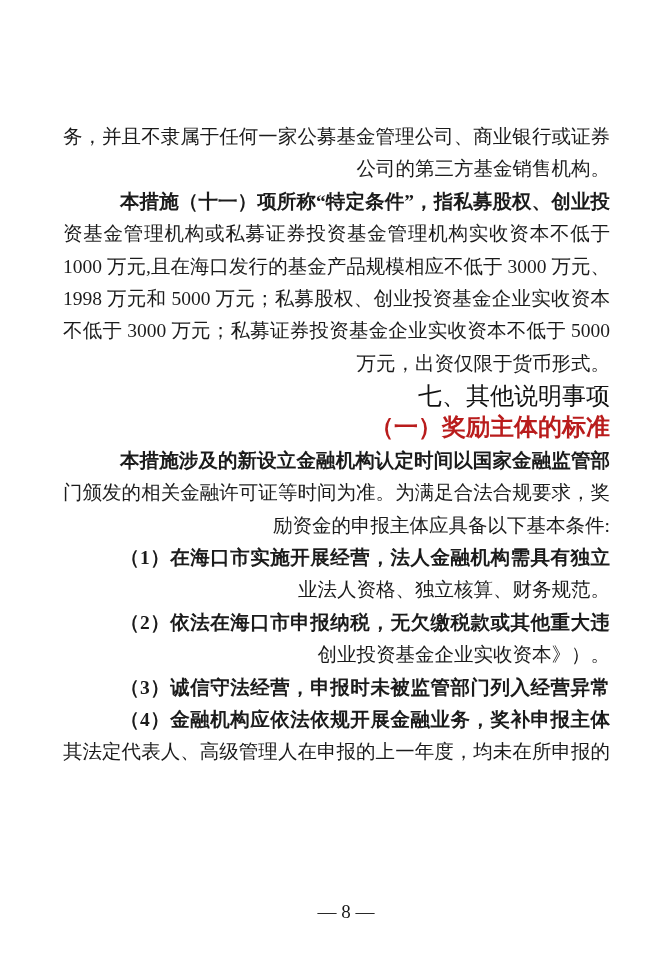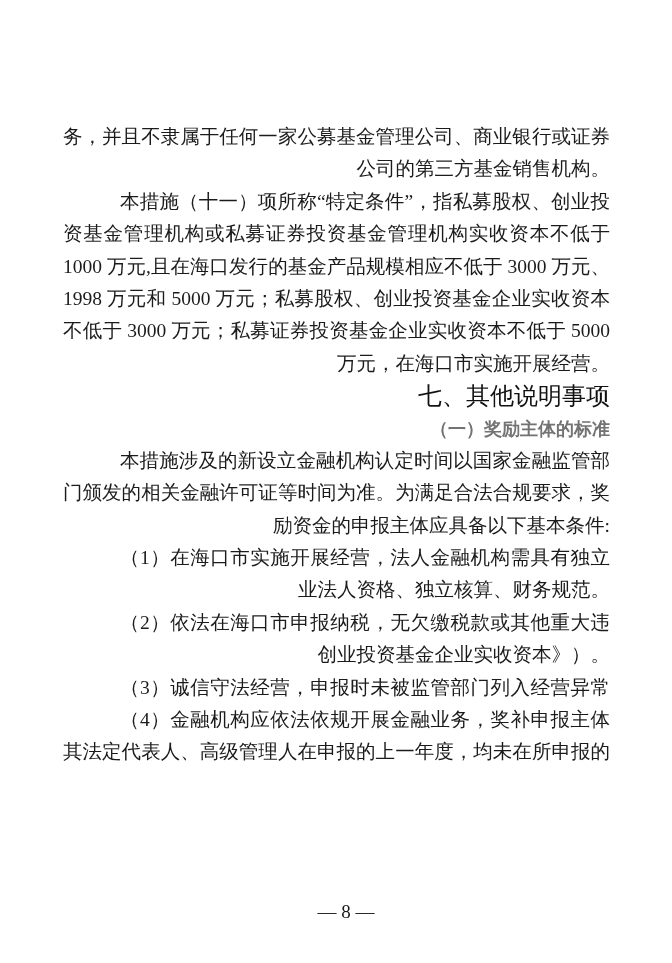--- a/index.html
+++ b/index.html
@@ -30,32 +30,33 @@
     white-space: normal;
     text-align: right;
     font-family: "Liberation Serif", "DejaVu Serif", serif;
   }
   .line.j {
     text-align: justify;
     text-align-last: justify;
   }
   .line.indent {
     padding-left: 57px;
+    font-weight: bold;
   }
   .line.heading-hei {
     font-family: "Liberation Sans", "DejaVu Sans", sans-serif;
     font-weight: normal;
     font-size: 24px;
     color: #111111;
   }
   .line.heading-kai {
-    font-family: Liberation Sans, sans-serif;
+    font-family: Liberation Mono, monospace;
     font-weight: bold;
-    font-size: 18px;
-    color: #737373;
+    font-size: 24px;
+    color: #b91c1c;
   }
   .page-number {
     position: absolute;
     top: 899px;
     left: 0;
     right: 0;
     height: 26px;
     line-height: 26px;
     text-align: center;
     font-size: 19px;
@@ -69,21 +70,21 @@
 
 <div class="page">
   <div class="content" id="document-body">
       <div class="line j">务，并且不隶属于任何一家公募基金管理公司、商业银行或证券</div>
       <div class="line">公司的第三方基金销售机构。</div>
       <div class="line indent j">本措施（十一）项所称“特定条件”，指私募股权、创业投</div>
       <div class="line j">资基金管理机构或私募证券投资基金管理机构实收资本不低于</div>
       <div class="line j">1000 万元,且在海口发行的基金产品规模相应不低于 3000 万元、</div>
       <div class="line j">1998 万元和 5000 万元；私募股权、创业投资基金企业实收资本</div>
       <div class="line j">不低于 3000 万元；私募证券投资基金企业实收资本不低于 5000</div>
-      <div class="line">万元，在海口市实施开展经营。</div>
+      <div class="line">万元，出资仅限于货币形式。</div>
       <div class="line heading-hei indent">七、其他说明事项</div>
       <div class="line heading-kai indent">（一）奖励主体的标准</div>
       <div class="line indent j">本措施涉及的新设立金融机构认定时间以国家金融监管部</div>
       <div class="line j">门颁发的相关金融许可证等时间为准。为满足合法合规要求，奖</div>
       <div class="line">励资金的申报主体应具备以下基本条件:</div>
       <div class="line indent j">（1）在海口市实施开展经营，法人金融机构需具有独立企</div>
       <div class="line">业法人资格、独立核算、财务规范。</div>
       <div class="line indent j">（2）依法在海口市申报纳税，无欠缴税款或其他重大违反</div>
       <div class="line">创业投资基金企业实收资本》）。</div>
       <div class="line indent j">（3）诚信守法经营，申报时未被监管部门列入经营异常名</div>

